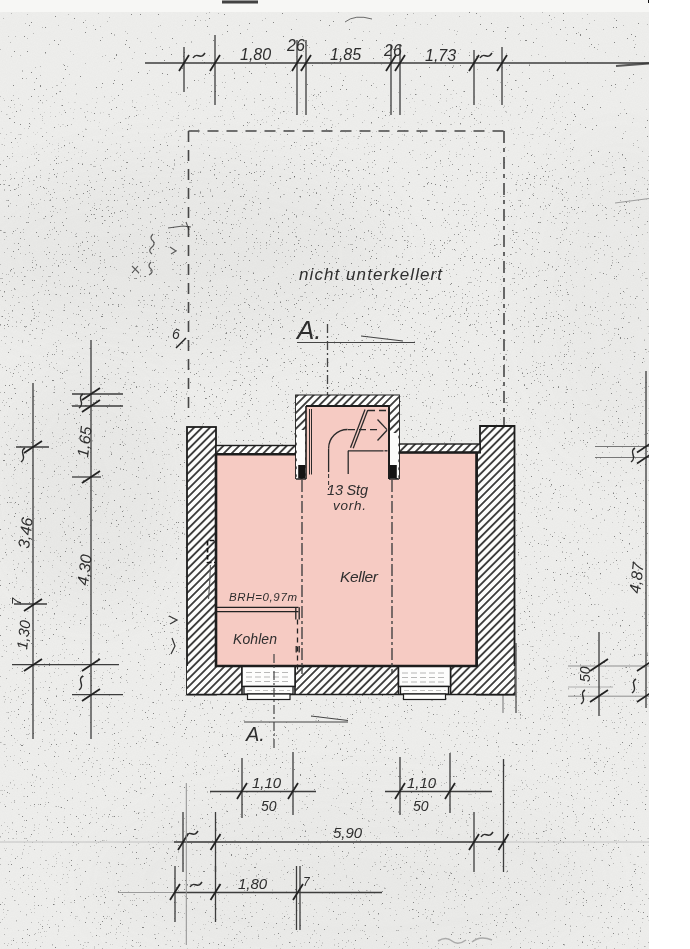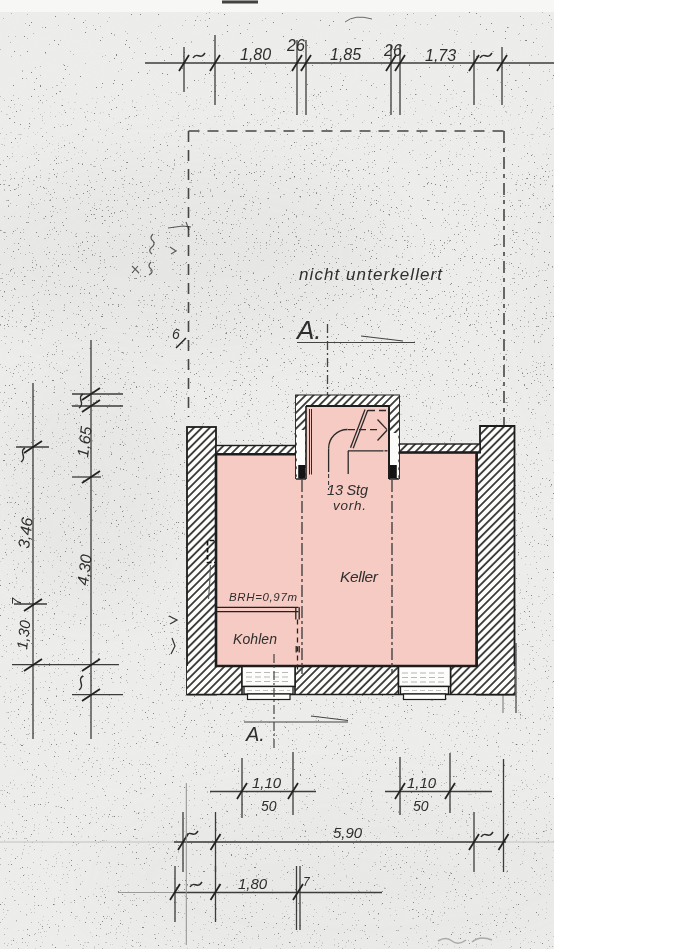--- a/index.html
+++ b/index.html
@@ -1,16 +1,16 @@
 <!DOCTYPE html>
 <html><head>
 <meta charset="utf-8">
 <style>
 html,body{margin:0;padding:0;background:#fff;}
-#sheet{position:relative;width:554px;height:949px;overflow:hidden;background:#f1f1ef;}
+#sheet{position:relative;width:649px;height:949px;overflow:hidden;background:#f1f1ef;}
 svg{position:absolute;left:0;top:0;}
 text{font-family:"Liberation Sans",sans-serif;fill:#2e2e2e;}
 .hw{font-style:italic;}
 </style>
 </head>
 <body>
 
 <div id="sheet">
 <svg width="690" height="949" viewBox="0 0 690 949">
 <defs>

